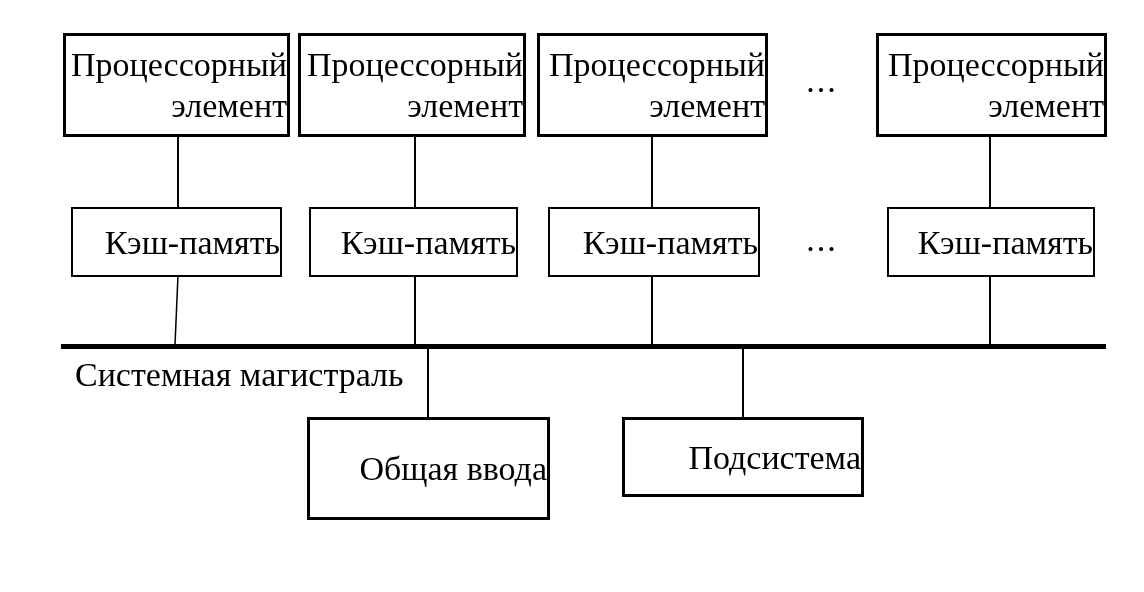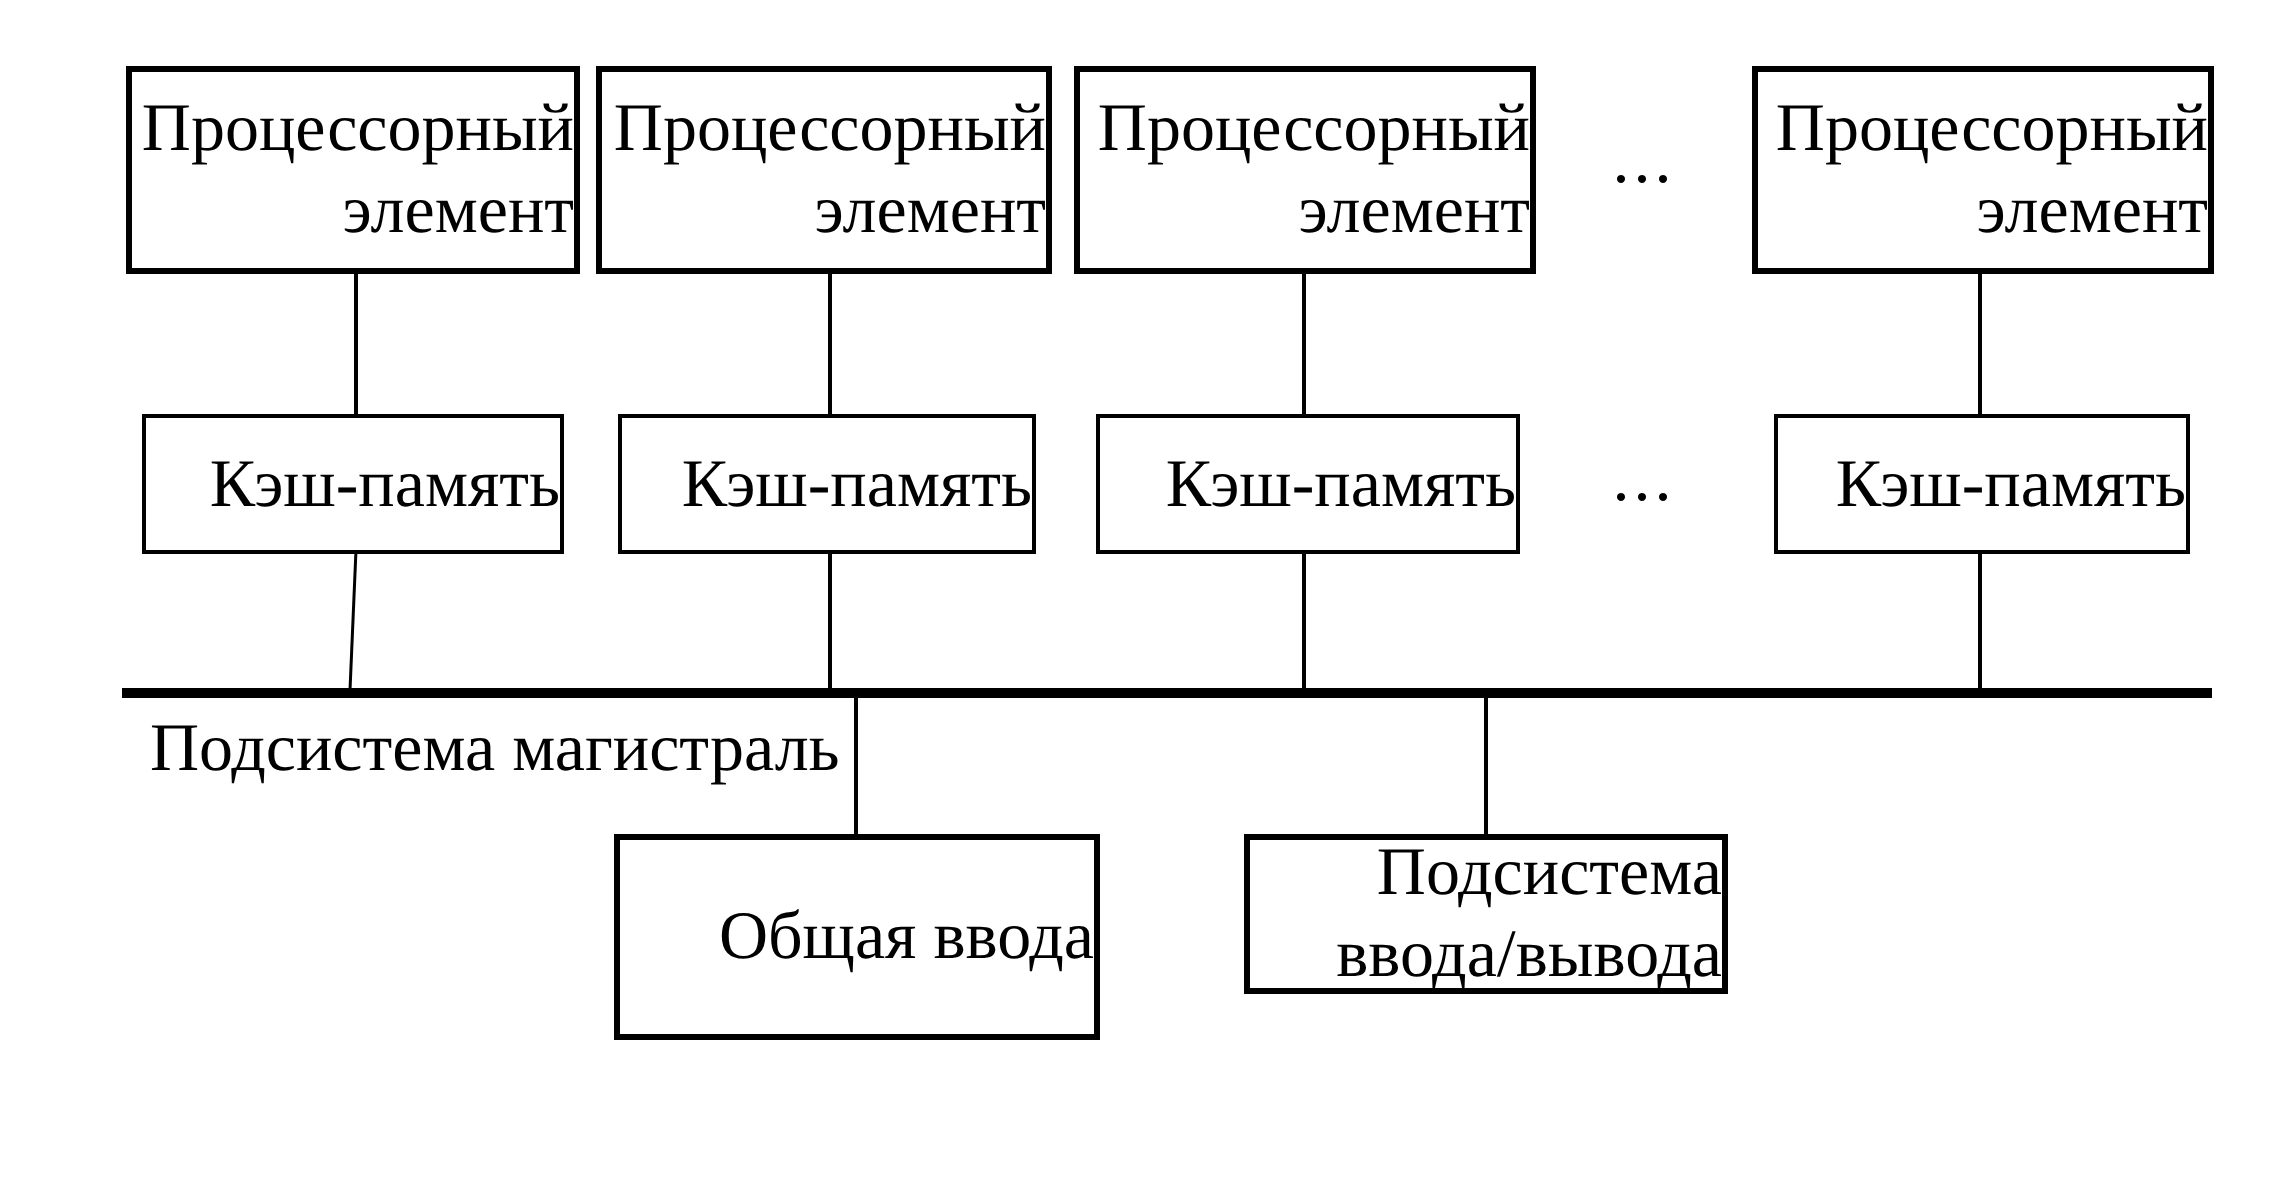--- a/index.html
+++ b/index.html
@@ -136,27 +136,26 @@
   <div class="vline" id="ln-p4c4"></div>
 
   <svg id="ln-c1bus" viewBox="0 0 14 70">
     <line x1="10" y1="0" x2="7" y2="70" stroke="#000000" stroke-width="1.5"></line>
   </svg>
   <div class="vline" id="ln-c2bus"></div>
   <div class="vline" id="ln-c3bus"></div>
   <div class="vline" id="ln-c4bus"></div>
 
   <div id="bus"></div>
-  <div id="bus-label">Подсистема магистраль</div>
+  <div id="bus-label">Системная магистраль</div>
 
   <div class="vline" id="ln-busshared"></div>
   <div class="vline" id="ln-busio"></div>
 
   <div class="box" id="shared">
     <span>Общая ввода</span>
   </div>
 
   <div class="box" id="io">
     <span>Подсистема</span>
-    <span>ввода/вывода</span>
   </div>
 
 </div>
 
 </body></html>

